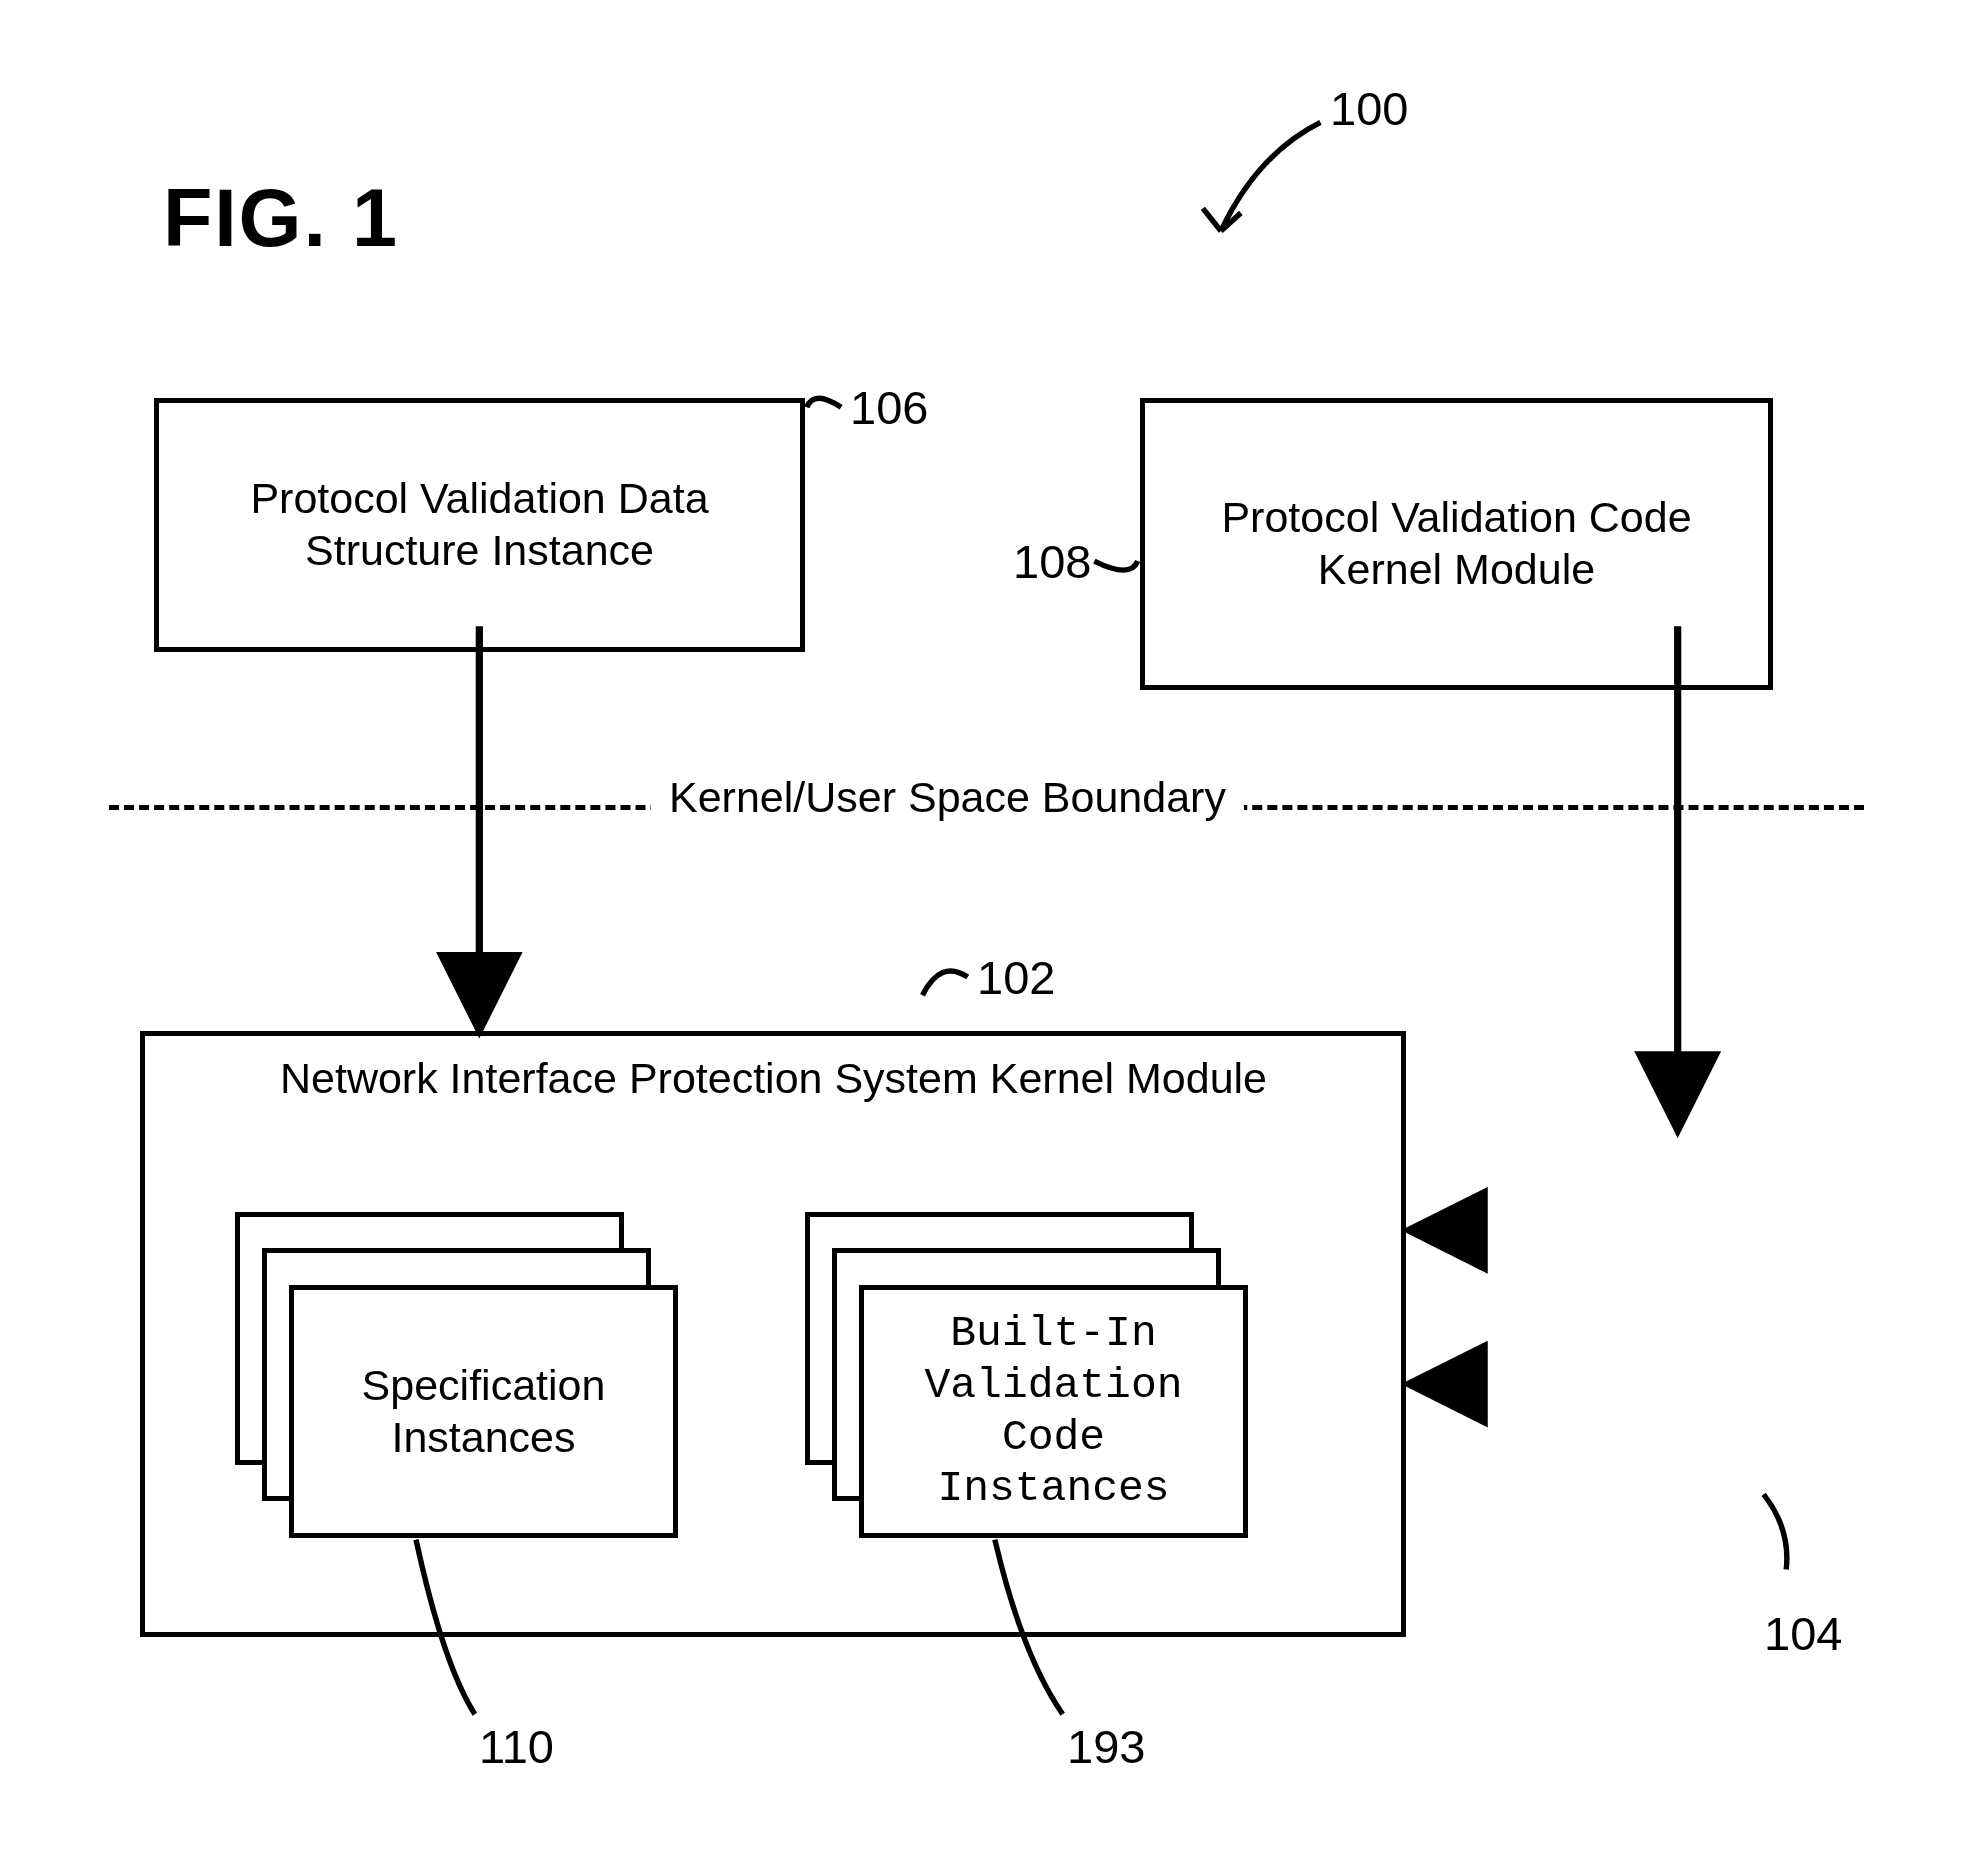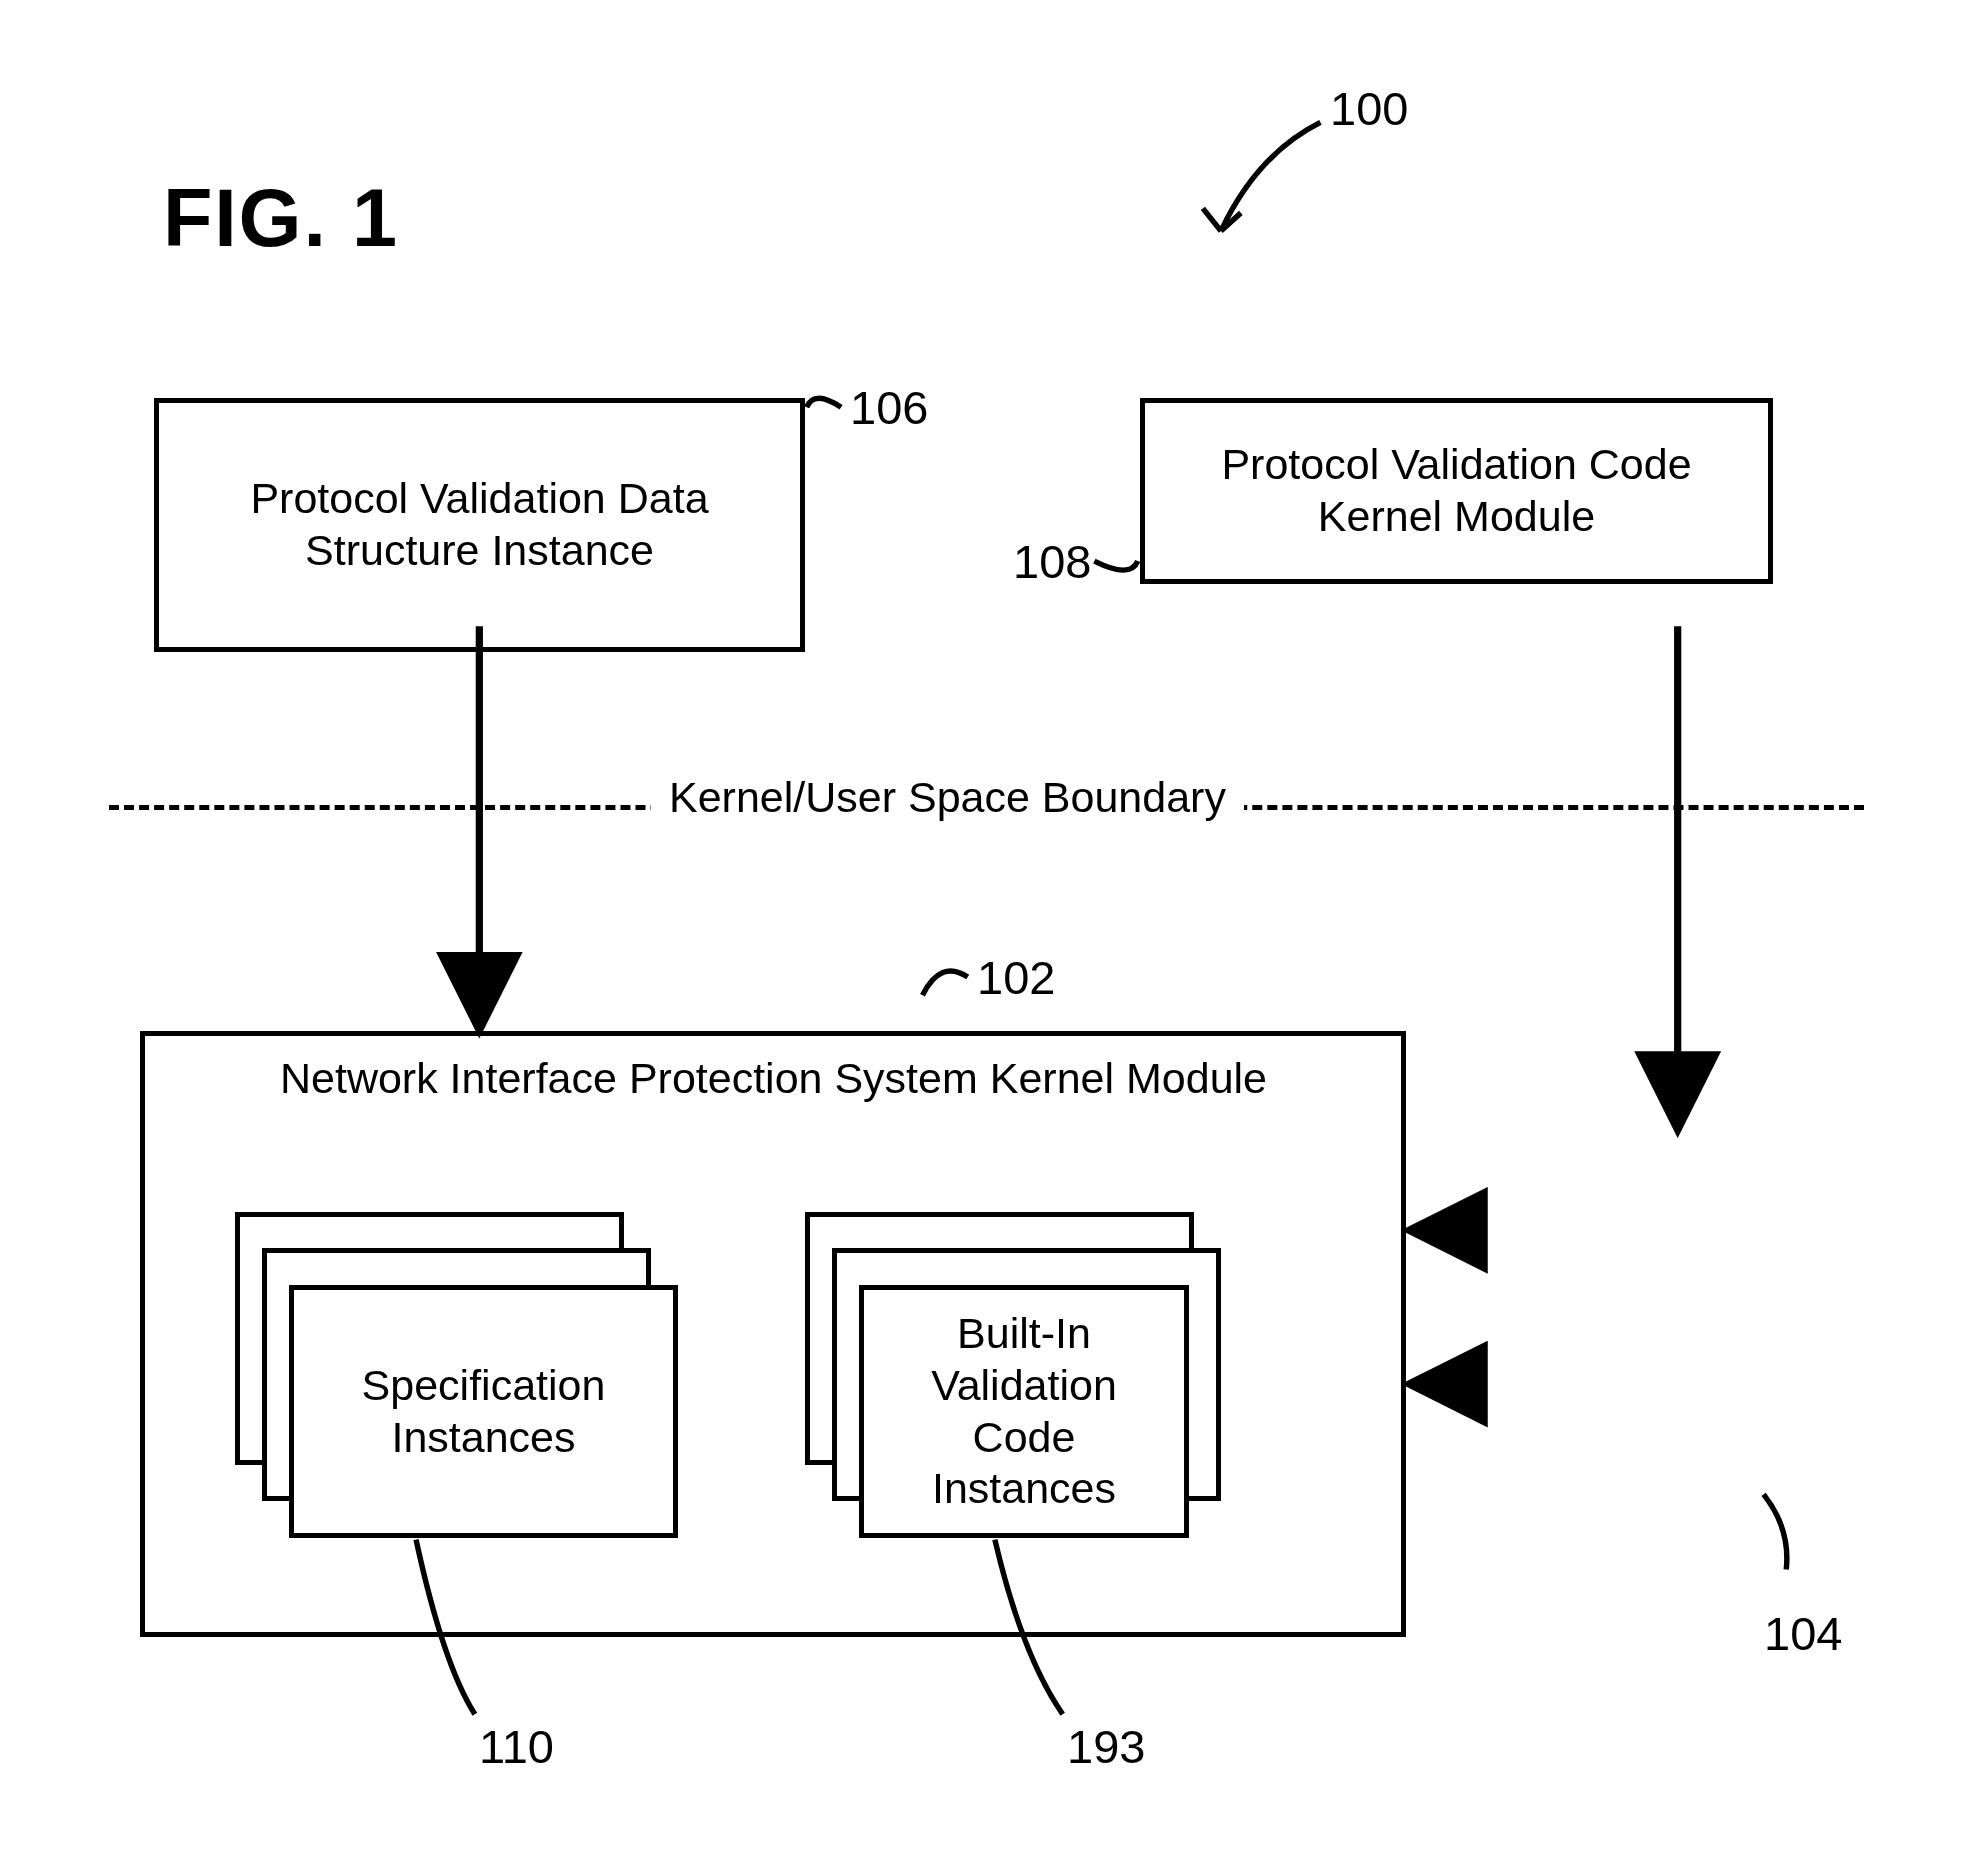--- a/index.html
+++ b/index.html
@@ -74,42 +74,42 @@
 
   <div class="fig-title" style="left:163px; top:172px;font-weight:bold;">FIG. 1</div>
 
   <div class="ref-label" style="left:1330px; top:81px;">100</div>
 
   <div class="box" style="left:154px; top:398px; width:651px; height:254px;">
     <div class="box-text">Protocol Validation Data Structure Instance</div>
   </div>
   <div class="ref-label" style="left:850px; top:380px;">106</div>
 
-  <div class="box" style="left:1140px; top:398px; width:633px; height:186px;">
+  <div class="box" style="left:1140px; top:398px; width:633px; height:292px;">
     <div class="box-text">Protocol Validation Code Kernel Module</div>
   </div>
   <div class="ref-label" style="left:1013px; top:534px;">108</div>
 
   <div class="dashed-line" style="left:109px; top:805px; width:1755px;"></div>
   <div class="boundary-label" style="left:651px; top:773px;">Kernel/User Space Boundary</div>
 
   <div class="box" style="left:140px; top:1031px; width:1266px; height:606px;"></div>
   <div class="main-title-text" style="left:163px; top:1054px; width:1221px;">Network Interface Protection System Kernel Module</div>
   <div class="ref-label" style="left:977px; top:950px;">102</div>
 
   <div class="box" style="left:235px; top:1212px; width:389px; height:253px;"></div>
   <div class="box" style="left:262px; top:1248px; width:389px; height:253px;"></div>
   <div class="box" style="left:289px; top:1285px; width:389px; height:253px;">
     <div class="box-text">Specification Instances</div>
   </div>
   <div class="ref-label" style="left:479px; top:1719px;">110</div>
 
   <div class="box" style="left:805px; top:1212px; width:389px; height:253px;"></div>
   <div class="box" style="left:832px; top:1248px; width:389px; height:253px;"></div>
-  <div class="box" style="left:859px; top:1285px; width:330px; height:253px;">
+  <div class="box" style="left:859px; top:1285px; width:389px; height:253px;font-family:Liberation Mono, monospace;">
     <div class="box-text">Built-In Validation Code Instances</div>
   </div>
   <div class="ref-label" style="left:1067px; top:1719px;">193</div>
 
   <div class="ref-label" style="left:1764px; top:1574px;margin-top:32px;">104</div>
 
   <svg class="overlay" viewBox="0 0 2176 2068">
     <defs>
       <marker id="arrowhead" markerWidth="12" markerHeight="12" refX="10" refY="6" orient="auto">
         <path d="M0,0 L12,6 L0,12 Z" fill="#000"></path>

